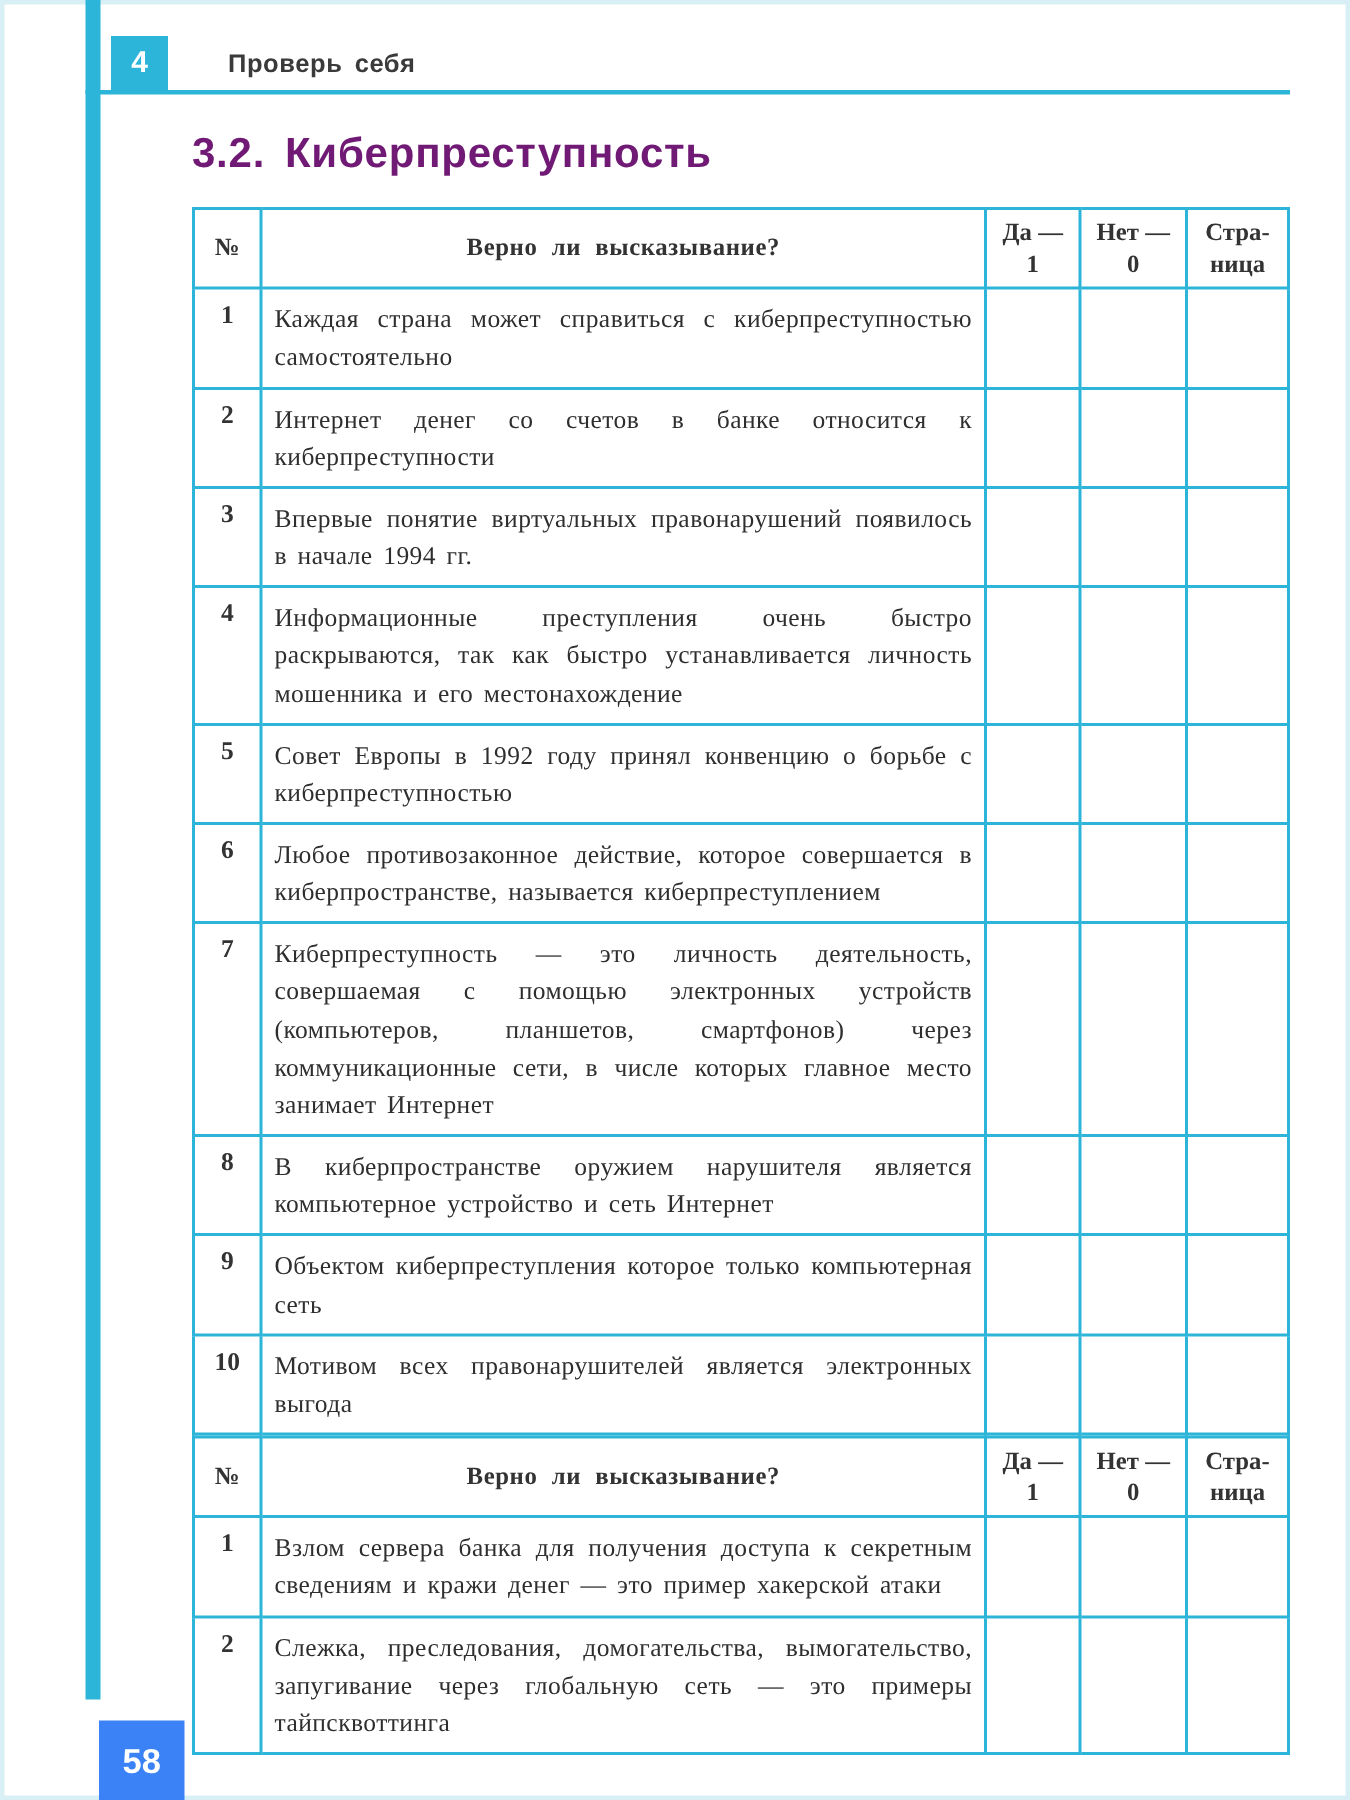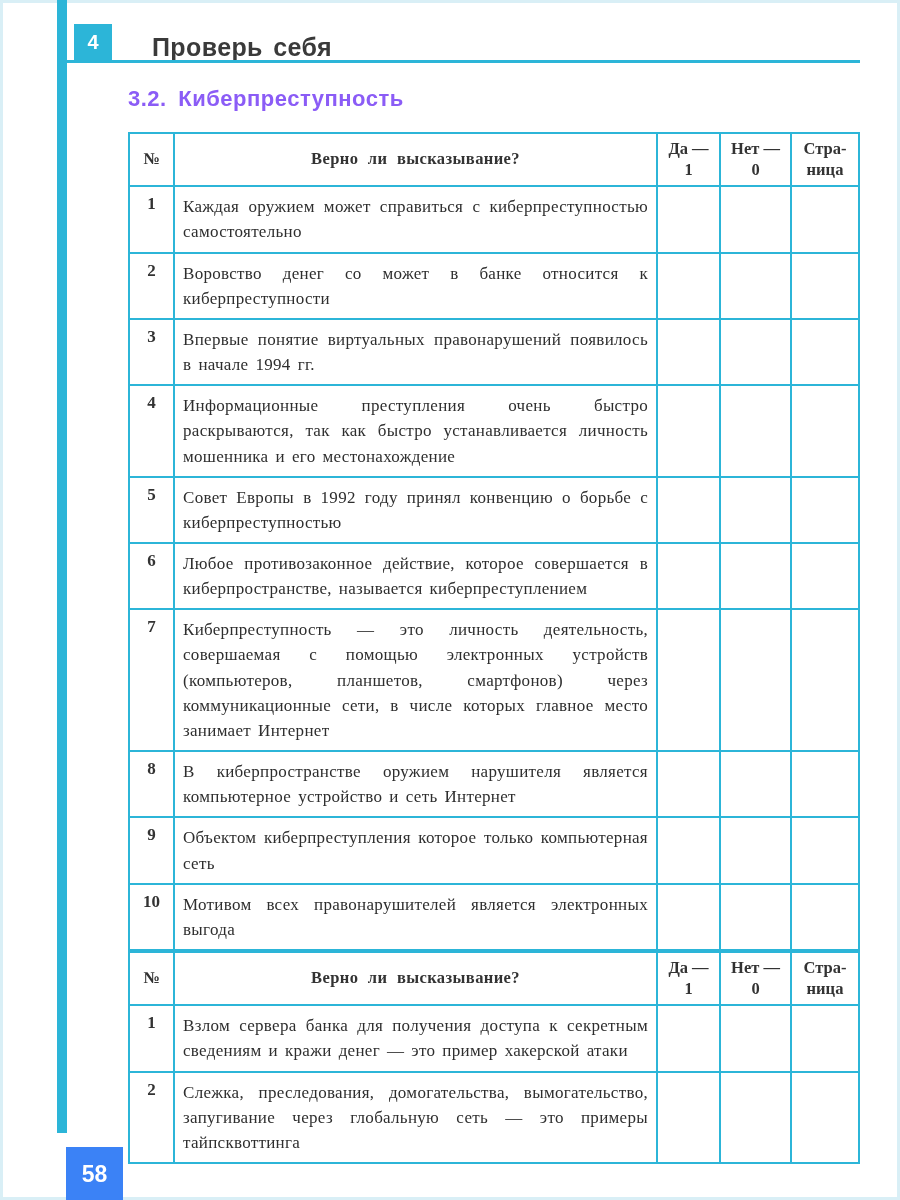--- a/index.html
+++ b/index.html
@@ -39,21 +39,21 @@
     display: flex;
     align-items: center;
     justify-content: center;
   }
   .header-title {
     position: absolute;
     left: 152px;
     top: 33px;
     font-family: "Liberation Sans", sans-serif;
     font-weight: bold;
-    font-size: 25px;
+    font-size: 17px;
     letter-spacing: 0.4px;
     word-spacing: 3px;
     color: #3a3a3a;
   }
   .header-rule {
     position: absolute;
     left: 57px;
     top: 60px;
     width: 803px;
     height: 3px;
@@ -61,24 +61,24 @@
   }
   .content {
     position: absolute;
     left: 128px;
     top: 80px;
     width: 730px;
   }
   .section-heading {
     font-family: "Liberation Sans", sans-serif;
     font-weight: bold;
-    font-size: 22px;
+    font-size: 28px;
     letter-spacing: 0.5px;
     word-spacing: 5px;
-    color: #8b5cf6;
+    color: #701a75;
     margin: 6px 0 20px 0;
   }
   .section-heading.second {
     margin-top: 38px;
   }
   table.quiz-table {
     width: 730px;
     border-collapse: collapse;
     table-layout: fixed;
     font-size: 17px;
@@ -162,28 +162,28 @@
 1</th>
         <th>Нет —
 0</th>
         <th>Стра-
 ница</th>
       </tr>
     </thead>
     <tbody>
         <tr>
           <td class="num-cell">1</td>
-          <td class="stmt-cell">Каждая оружием может справиться с киберпреступностью самостоятельно</td>
+          <td class="stmt-cell">Каждая страна может справиться с киберпреступностью самостоятельно</td>
           <td></td>
           <td></td>
           <td></td>
         </tr>
         <tr>
           <td class="num-cell">2</td>
-          <td class="stmt-cell">Воровство денег со может в банке относится к киберпреступности</td>
+          <td class="stmt-cell">Интернет денег со счетов в банке относится к киберпреступности</td>
           <td></td>
           <td></td>
           <td></td>
         </tr>
         <tr>
           <td class="num-cell">3</td>
           <td class="stmt-cell">Впервые понятие виртуальных правонарушений появилось в начале 1994 гг.</td>
           <td></td>
           <td></td>
           <td></td>

